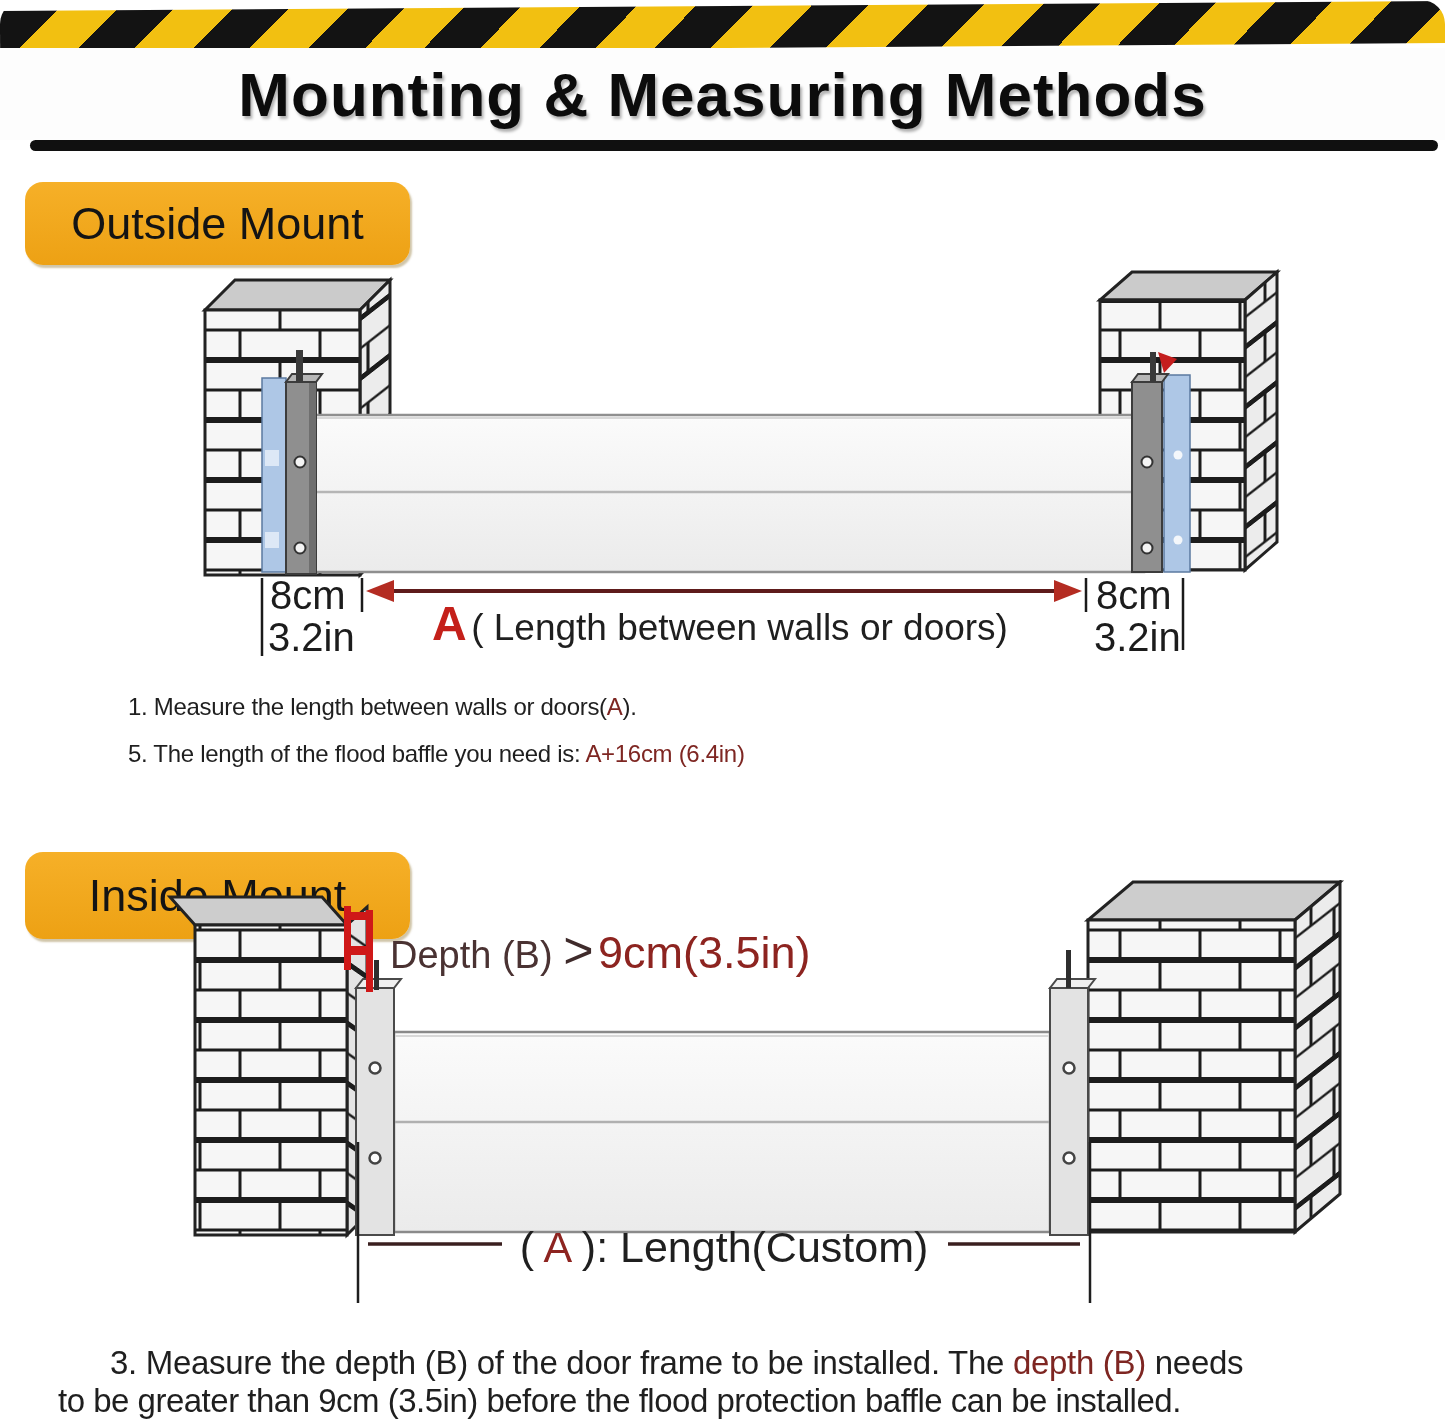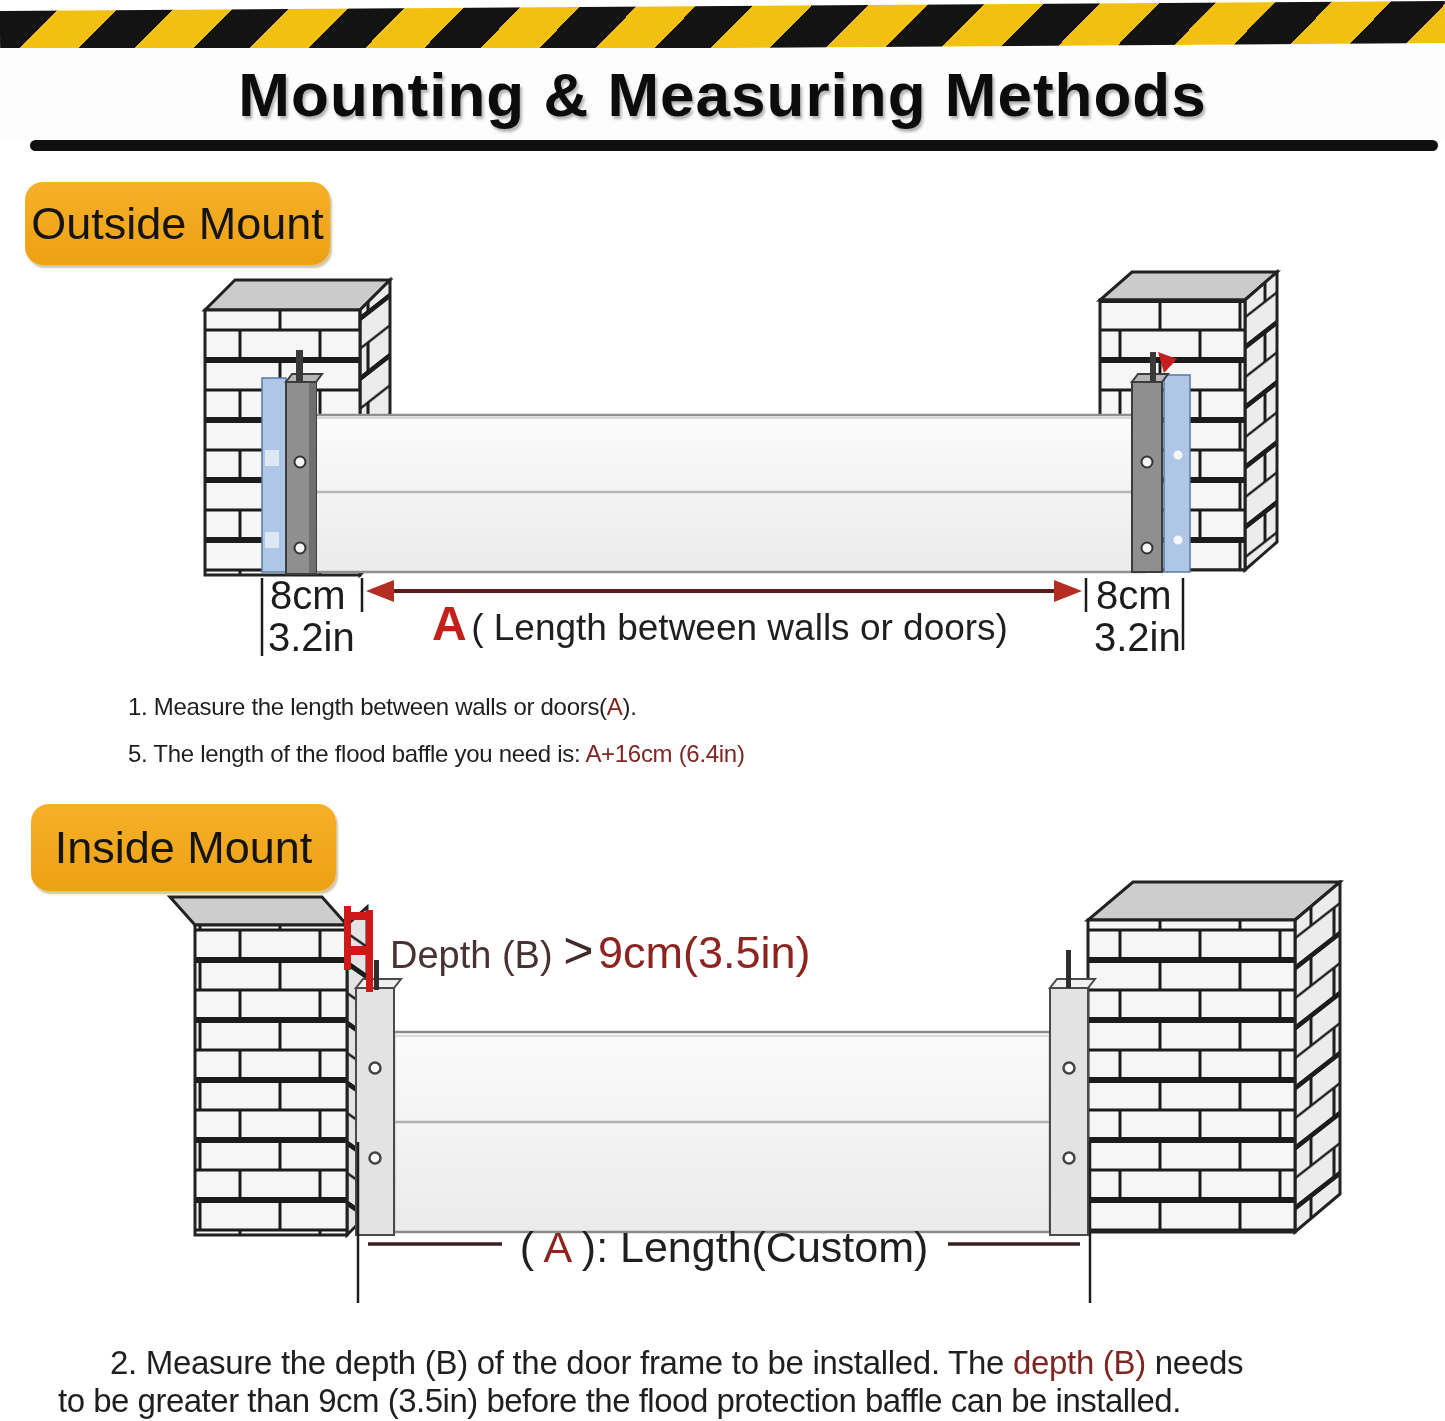--- a/index.html
+++ b/index.html
@@ -1,33 +1,33 @@
 <!DOCTYPE html>
 <html><head>
 <meta charset="utf-8">
 <style>
   html,body{margin:0;padding:0;background:#fff;}
   #page{position:relative;width:1445px;height:1421px;background:#ffffff;overflow:hidden;
-        font-family:"Liberation Sans",sans-serif;}
+        font-family:"Liberation Sans",sans-serif;border-radius:24px;}
   
   .hazard{position:absolute;left:0;top:6px;width:1445px;height:42px;
     background:repeating-linear-gradient(135deg,#131313 0 40px,#f2c011 40px 82px);
     transform:rotate(-0.4deg);}
   .titlebar{position:absolute;left:0;top:48px;width:1445px;height:92px;background:#fdfdfd;
     display:flex;align-items:center;justify-content:center;}
   .title{font-size:62px;font-weight:bold;color:#0c0c0c;letter-spacing:1px;
     text-shadow:2px 3px 3px rgba(0,0,0,.30), -1px -1px 0 #ffffff;}
   .divider{position:absolute;left:30px;top:140px;width:1408px;height:11px;background:#101010;border-radius:6px;}
   
-  .badge{position:absolute;left:25px;width:305px;display:flex;align-items:center;justify-content:center;
+  .badge{position:absolute;left:25px;width:385px;display:flex;align-items:center;justify-content:center;
     background:linear-gradient(180deg,#f6b028,#eda114);border-radius:18px;
     box-shadow:2px 3px 2px rgba(120,90,10,.35);
     font-size:45px;color:#141414;}
   #badge-outside{top:182px;height:83px;}
-  #badge-inside{top:804px;height:87px;margin-left:6px;}
+  #badge-inside{top:852px;height:87px;}
   
   .step{position:absolute;font-size:24px;color:#1f1f1f;white-space:nowrap;letter-spacing:-0.3px;}
   .maroon{color:#7e2622;}
   svg{position:absolute;left:0;}
   svg text{font-family:"Liberation Sans",sans-serif;}
 </style>
 </head>
 <body>
 
 <div id="page">
@@ -193,19 +193,19 @@
       <line x1="948" y1="1244" x2="1080" y2="1244" stroke="#3a1f1f" stroke-width="3.5"></line>
     </g>
     <text x="724" y="1262" text-anchor="middle" font-size="43">
       <tspan fill="#1f1f1f">(</tspan>
       <tspan fill="#8d2420">A</tspan>
       <tspan fill="#1f1f1f">): Length(Custom)</tspan>
     </text>
   </svg>
 
   <div class="step" style="left:110px;top:1344px;font-size:33px;">
-    <span>2. Measure the depth (B) of the door frame to be installed. The </span><span class="maroon">depth (B)</span><span> needs</span>
+    <span>3. Measure the depth (B) of the door frame to be installed. The </span><span class="maroon">depth (B)</span><span> needs</span>
   </div>
   <div class="step" style="left:58px;top:1382px;font-size:33px;letter-spacing:-0.5px;">
     <span>to be greater than 9cm (3.5in) before the flood protection baffle can be installed.</span>
   </div>
 
 </div>
 
 </body></html>

